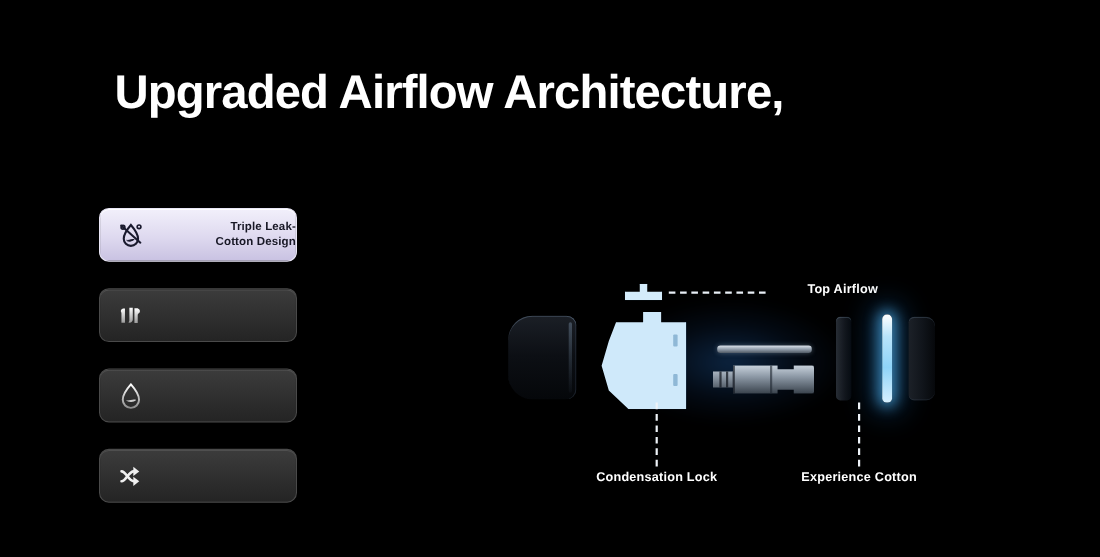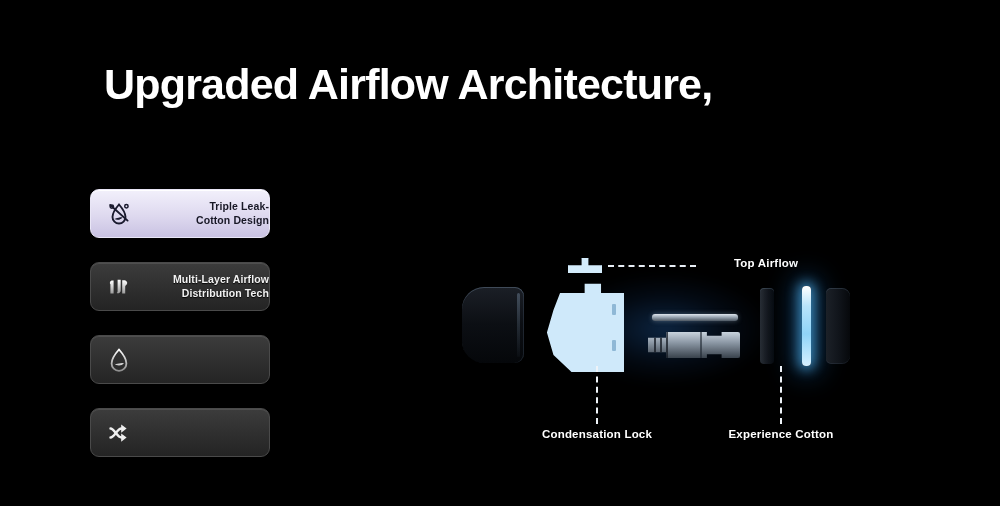--- a/index.html
+++ b/index.html
@@ -190,24 +190,20 @@
             <linearGradient id="ag" x1="0" y1="0" x2="0" y2="1">
               <stop offset="0" stop-color="#ffffff"></stop>
                 <stop offset="1" stop-color="#9b9b9b"></stop>
             </linearGradient>
           </defs>
           <path d="M8.6 8.5 c-2.4 0 -3.4 2.2 -2.2 3.8 l0 9.2 l3.2 0 l0 -13 Z" fill="url(#ag)"></path>
           <path d="M13.6 7.8 l3.1 0 l0 10.6 c0 2.2 -2.3 3.6 -4.1 2.6 c1.2 -.4 1 -1.6 1 -2.7 Z" fill="url(#ag)"></path>
           <path d="M19.9 8.2 c2.6 -.2 4.2 2.4 2.8 4.2 c-.7 .9 -1.5 .9 -1.5 2.2 l0 7 l-3 0 l0 -13.4 Z" fill="url(#ag)"></path>
         </svg>
       </div>
-      <div class="pill-label">
-        <span>Multi-Layer Airflow</span><br>
-        <span>Distribution Tech</span>
-      </div>
     </div>
 
     <div class="pill dark">
       <div class="pill-icon">
         <svg width="30" height="30" viewBox="0 0 30 30">
           <defs>
             <linearGradient id="dg" x1="0" y1="0" x2="0" y2="1">
               <stop offset="0" stop-color="#ffffff"></stop>
                 <stop offset="1" stop-color="#8e8e8e"></stop>
             </linearGradient>

